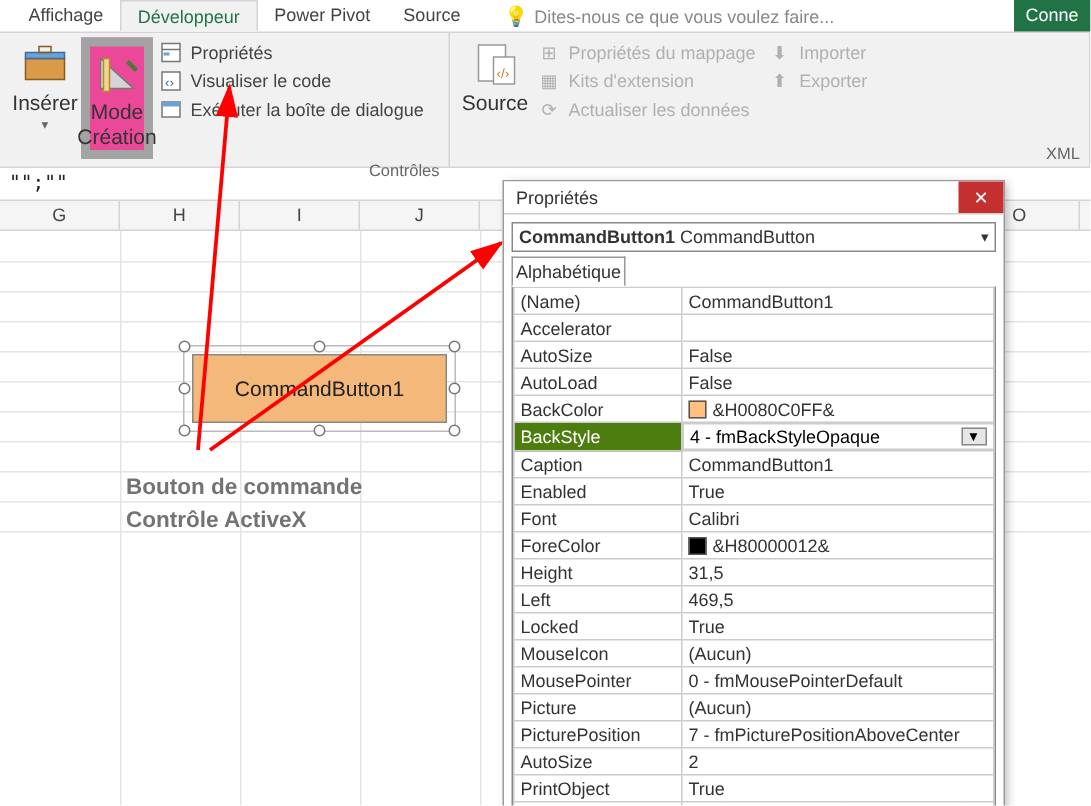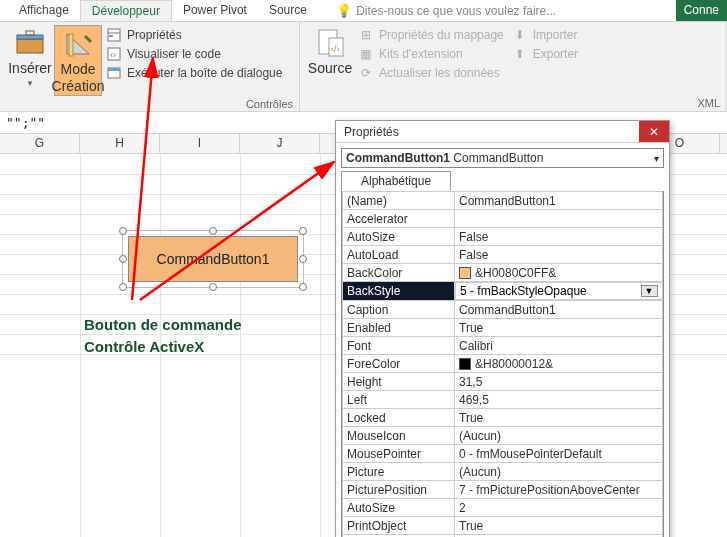--- a/index.html
+++ b/index.html
@@ -14,21 +14,21 @@
   .conn { margin-left:auto; padding:3px 8px 0; background:#217346; color:#fff; }
 
   
   .ribbon { height:90px; background:#f1f1f1; border-bottom:1px solid #d4d4d4; display:flex; }
   .group { border-right:1px solid #d4d4d4; padding:3px 6px 2px; display:flex; flex-direction:column; }
   .group-body { flex:1; display:flex; }
   .group-label { text-align:right; font-size:11px; color:#666; padding-top:2px; }
   .bigbtn { width:48px; display:flex; flex-direction:column; align-items:center; justify-content:flex-start; gap:2px; padding-top:2px; }
   .bigbtn .icn { width:32px; height:32px; display:flex; align-items:center; justify-content:center; }
   .bigbtn .lbl { font-size:14px; text-align:center; line-height:1.1; }
-  .bigbtn.active { background:#fdba74; border:1px solid #a3a3a3; }
+  .bigbtn.active { background:#ec4899; border:6px solid #a3a3a3; }
   .stack { display:flex; flex-direction:column; gap:3px; padding:2px 4px; }
   .stack .row { display:flex; align-items:center; gap:5px; font-size:12px; color:#444; white-space:nowrap; }
   .row.disabled { color:#b0b0b0; }
   .row .sicn { width:16px; height:16px; display:inline-flex; align-items:center; justify-content:center; }
 
   
   .fbar { height:22px; border-bottom:1px solid #d4d4d4; padding:3px 6px; font:13px Consolas,monospace; color:#222; }
 
   
   .grid { position:absolute; top:134px; left:0; right:0; bottom:0; }
@@ -39,38 +39,38 @@
   .cells .vline { position:absolute; top:0; bottom:0; width:0; border-left:1px solid #e4e4e4; }
 
   
   .cmdobj { position:absolute; left:128px; top:82px; width:170px; height:46px;
             background:#f4b87a; border:1px solid #888; display:flex; align-items:center; justify-content:center;
             font-size:14px; color:#222; }
   .sel-handle { position:absolute; width:8px; height:8px; background:#fff; border:1px solid #777; border-radius:50%; }
   .selwrap { position:absolute; border:1px solid #bbb; }
 
   
-  .anno { position:absolute; color:#14532d; font-weight:bold; font-size:15px; }
+  .anno { position:absolute; color:#737373; font-weight:bold; font-size:15px; }
   svg.arrows { position:absolute; top:0; left:0; width:727px; height:537px; pointer-events:none; }
 
   
   .propwin { position:absolute; left:335px; top:120px; width:335px; background:#fff; border:1px solid #9a9a9a; box-shadow:2px 2px 6px rgba(0,0,0,.25); }
   .propwin .titlebar { height:22px; background:#fff; border-bottom:1px solid #ccc; display:flex; align-items:center; padding-left:8px; font-size:12px; }
   .propwin .titlebar .closebtn { margin-left:auto; width:30px; height:100%; background:#c43030; color:#fff; display:flex; align-items:center; justify-content:center; cursor:pointer; }
   .propwin .objsel { margin:5px 5px 0; border:1px solid #888; padding:2px 4px; font-size:12px; display:flex; align-items:center; }
   .propwin .objsel .b { font-weight:bold; }
   .propwin .objsel .dd { margin-left:auto; font-size:10px; }
   .proptabs { display:flex; margin:3px 5px 0; }
-  .proptabs div { border:1px solid #999; padding:2px 19px; font-size:12px; background:#efefef; margin-right:-1px; }
+  .proptabs div { border:1px solid #999; padding:2px 2px; font-size:12px; background:#efefef; margin-right:-1px; }
   .proptabs div.active { background:#fff; border-bottom-color:#fff; position:relative; z-index:1; }
   .propgrid { margin:0 5px 5px; border:1px solid #888; max-height:362px; overflow:hidden; border-top:none; }
   .propgrid table { border-collapse:collapse; width:100%; font-size:12px; }
   .propgrid td { border:1px solid #ccc; padding:1px 4px; height:18px; }
   .propgrid td.k { width:112px; }
-  .propgrid tr.selected td { background:#0f172a; color:#fff; }
+  .propgrid tr.selected td { background:#4d7c0f; color:#fff; }
   .propgrid tr.selected td.v { background:#fff; color:#000; display:flex; align-items:center; }
   .propgrid tr.selected td.v .dd { margin-left:auto; font-size:9px; background:#e6e6e6; border:1px solid #888; padding:0 3px; }
   .swatch { display:inline-block; width:12px; height:12px; border:1px solid #555; margin-right:4px; vertical-align:middle; }
 </style>
 </head>
 <body>
 
 <div class="tabbar">
   <div class="tab">Affichage</div>
   <div class="tab active">Développeur</div>
@@ -280,21 +280,21 @@
             <td class="k">AutoLoad</td>
             <td class="v">False</td>
           </tr>
       <tr>
             <td class="k">BackColor</td>
             <td class="v"><span class="swatch" style="background:#ffc080"></span><span>&amp;H0080C0FF&amp;</span></td>
           </tr>
       <tr class="selected">
             <td class="k">BackStyle</td>
             <td class="v">
-              <span>5 - fmBackStyleOpaque</span>
+              <span>4 - fmBackStyleOpaque</span>
               <span class="dd">▼</span>
             </td>
           </tr>
       <tr>
             <td class="k">Caption</td>
             <td class="v">CommandButton1</td>
           </tr>
       <tr>
             <td class="k">Enabled</td>
             <td class="v">True</td>

